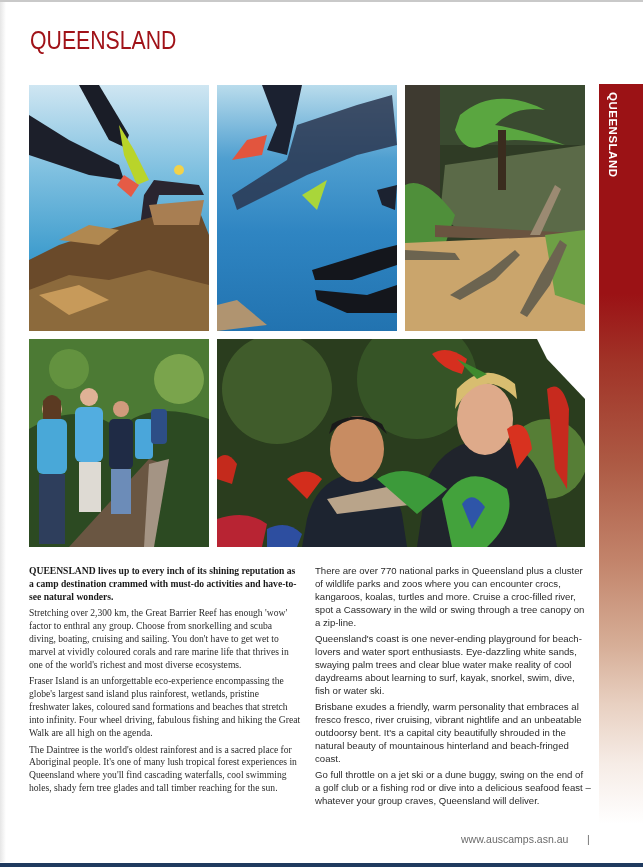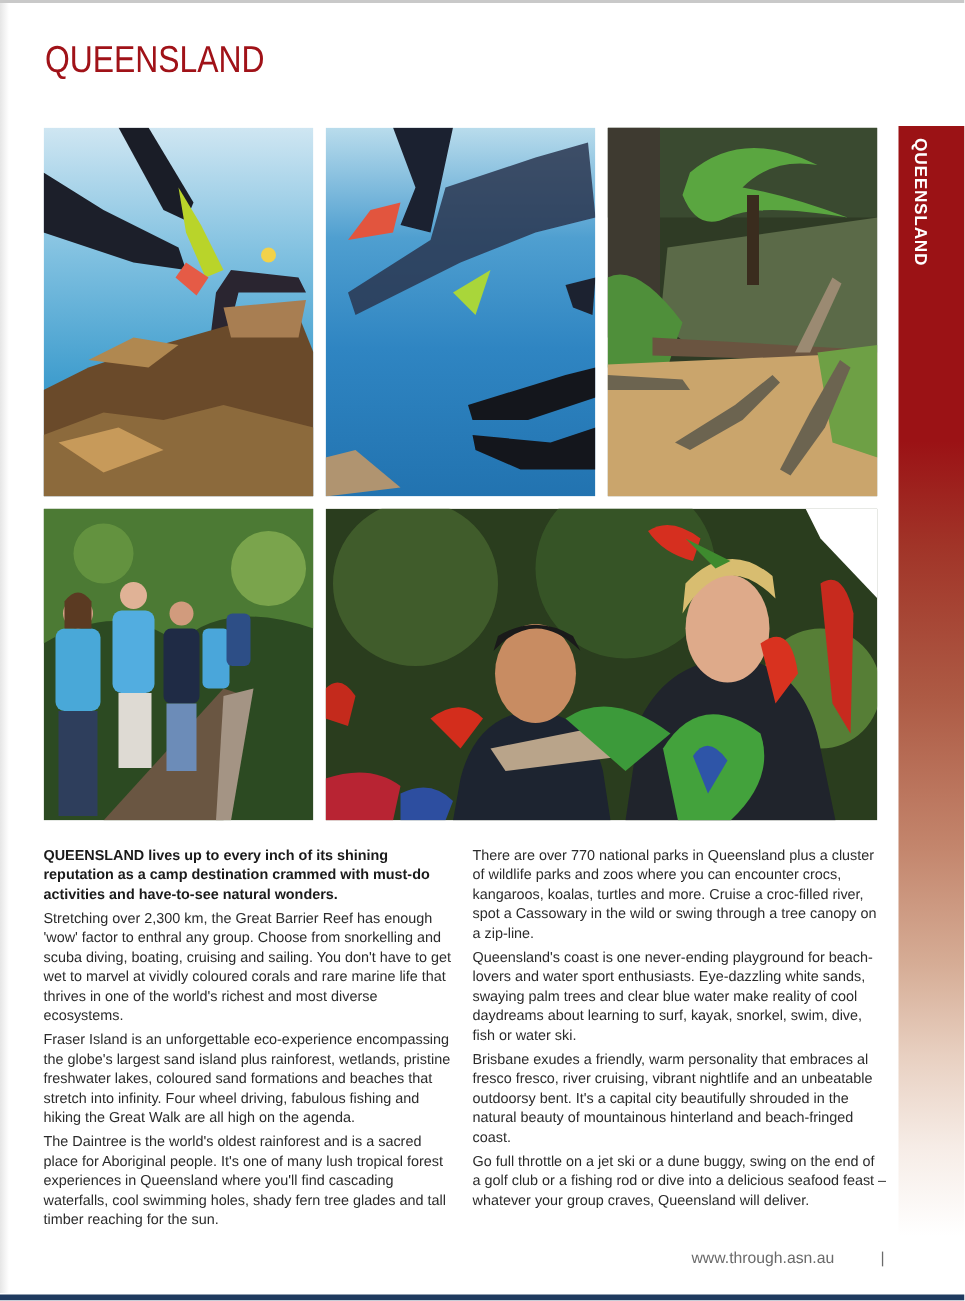--- a/index.html
+++ b/index.html
@@ -25,21 +25,21 @@
     .photo { position: absolute; overflow: hidden; }
     .photo svg { width: 100%; height: 100%; display: block; }
 
     .p1 { left: 29px; top: 85px; width: 180px; height: 246px; }
     .p2 { left: 217px; top: 85px; width: 180px; height: 246px; }
     .p3 { left: 405px; top: 85px; width: 180px; height: 246px; }
     .p4 { left: 29px; top: 339px; width: 180px; height: 208px; }
     .p5 { left: 217px; top: 339px; width: 368px; height: 208px; }
 
     .col { position: absolute; top: 565px; width: 272px; font-size: 9.6px; line-height: 12.9px; color: #2b2b2b; }
-    .col-left { left: 29px; }
+    .col-left { left: 29px; font-family: Liberation Serif, serif; }
     .col-right { left: 315px; width: 276px; }
     .col p { margin-bottom: 3.6px; }
     .lead { font-weight: bold; color: #1a1a1a; }
     .dropcap { font-weight: bold; }
 
     .footer-url { position: absolute; left: 461px; top: 833px; font-size: 10.5px; color: #6a6a6a; }
     .footer-sep { position: absolute; left: 587px; top: 833px; font-size: 10.5px; color: #6a6a6a; }
     .footer-page { position: absolute; left: 598px; top: 832px; font-size: 14px; font-weight: bold; color: #1a1a1a; margin-left: 48px; }
   </style>
 </head>
@@ -177,17 +177,17 @@
   <p>The Daintree is the world's oldest rainforest and is a sacred place for Aboriginal people. It's one of many lush tropical forest experiences in Queensland where you'll find cascading waterfalls, cool swimming holes, shady fern tree glades and tall timber reaching for the sun.</p>
 </div>
 
 <div class="col col-right">
   <p>There are over 770 national parks in Queensland plus a cluster of wildlife parks and zoos where you can encounter crocs, kangaroos, koalas, turtles and more. Cruise a croc-filled river, spot a Cassowary in the wild or swing through a tree canopy on a zip-line.</p>
   <p>Queensland's coast is one never-ending playground for beach-lovers and water sport enthusiasts. Eye-dazzling white sands, swaying palm trees and clear blue water make reality of cool daydreams about learning to surf, kayak, snorkel, swim, dive, fish or water ski.</p>
   <p>Brisbane exudes a friendly, warm personality that embraces al fresco fresco, river cruising, vibrant nightlife and an unbeatable outdoorsy bent. It's a capital city beautifully shrouded in the natural beauty of mountainous hinterland and beach-fringed coast.</p>
   <p>Go full throttle on a jet ski or a dune buggy, swing on the end of a golf club or a fishing rod or dive into a delicious seafood feast – whatever your group craves, Queensland will deliver.</p>
 </div>
 
-<a class="footer-url">www.through.asn.au</a>
+<a class="footer-url">www.auscamps.asn.au</a>
 <span class="footer-sep">|</span>
 <span class="footer-page">23</span>
 
 <div class="bottom-rule"></div>
 
 </body></html>

